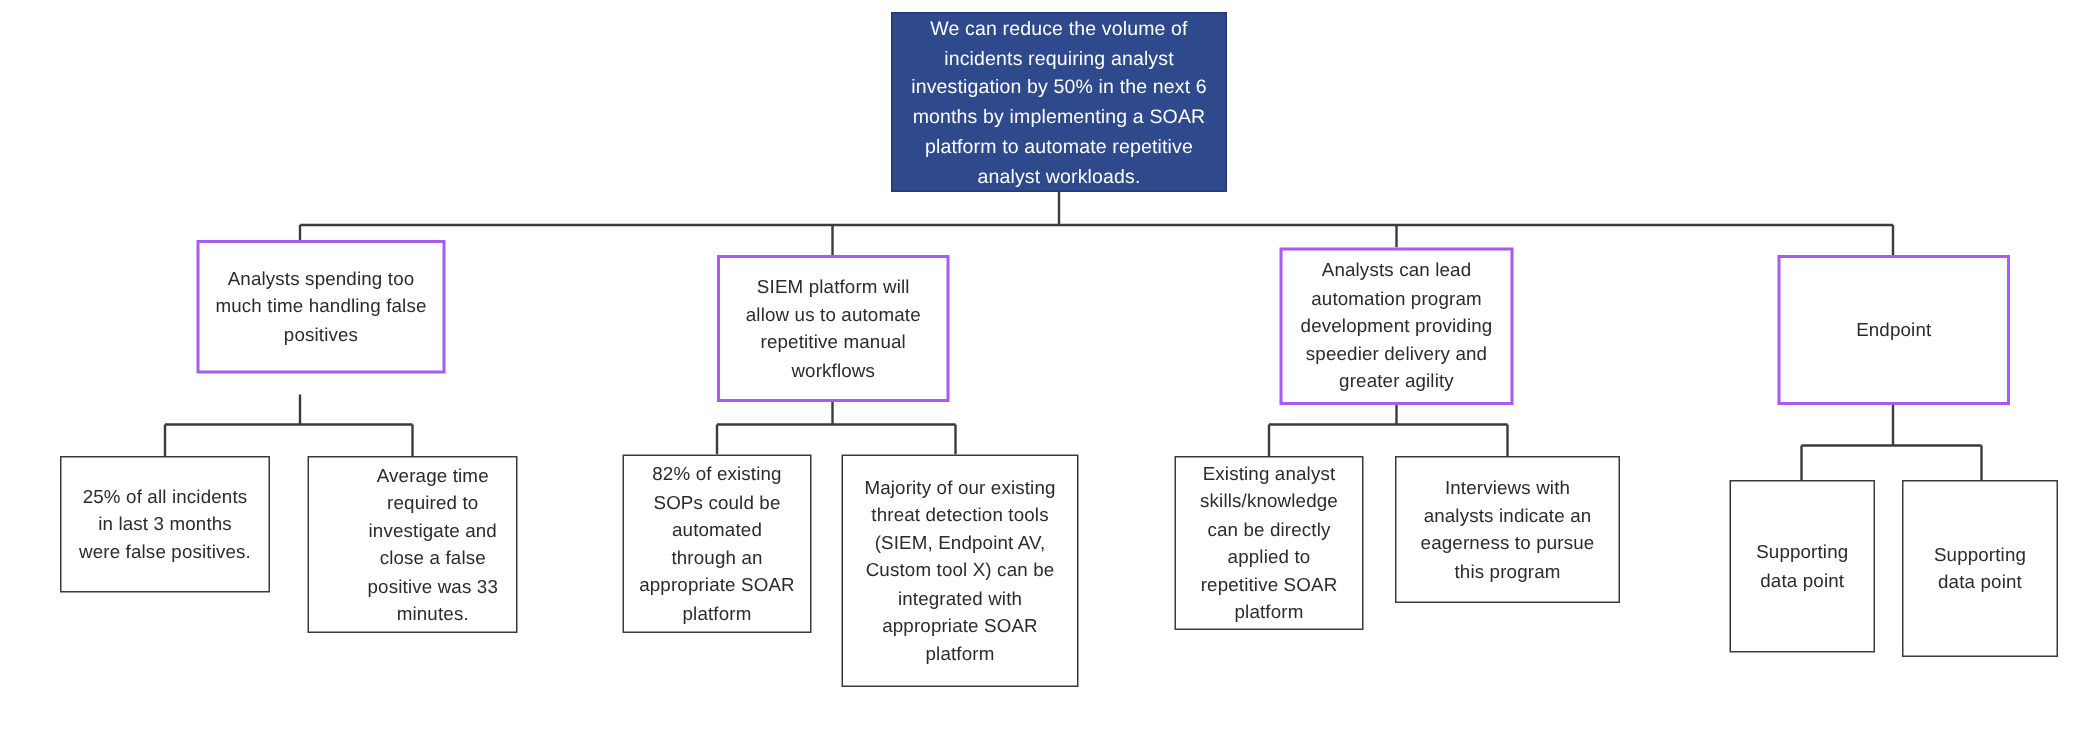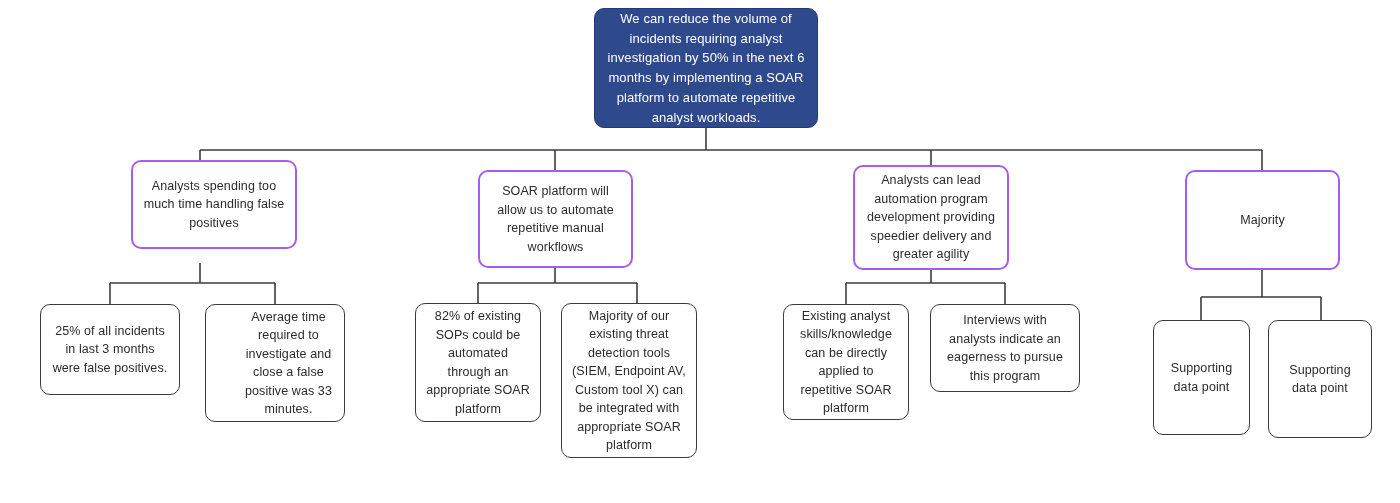--- a/index.html
+++ b/index.html
@@ -33,21 +33,20 @@
     display: flex;
     align-items: center;
     justify-content: center;
     text-align: center;
     background: #ffffff;
     color: #2b2b2b;
     font-size: 12.5px;
     line-height: 1.48;
     padding: 6px 9px;
     letter-spacing: 0.1px;
-    border-radius: 10px;
   }
   .node .txt {
     display: block;
     width: 100%;
     white-space: pre-line;
   }
   .node-root {
     background: #2e4a8c;
     border: 1.5px solid #233b73;
     color: #ffffff;
@@ -102,52 +101,52 @@
 
   <div class="node node-root" style="left:594px; top:8px; width:224px; height:120px;">
     <span class="txt">We can reduce the volume of incidents requiring analyst investigation by 50% in the next 6 months by implementing a SOAR platform to automate repetitive analyst workloads.</span>
   </div>
 
   <div class="node node-hyp" style="left:131px; top:160px; width:166px; height:89px;text-align:center;">
     <span class="txt">Analysts spending too much time handling false positives</span>
   </div>
 
   <div class="node node-hyp" style="left:478px; top:170px; width:155px; height:98px;">
-    <span class="txt">SOAR platform will allow us to automate repetitive manual workflows</span>
+    <span class="txt">SIEM platform will allow us to automate repetitive manual workflows</span>
   </div>
 
   <div class="node node-hyp" style="left:853px; top:165px; width:156px; height:105px;">
     <span class="txt">Analysts can lead automation program development providing speedier delivery and greater agility</span>
   </div>
 
   <div class="node node-hyp" style="left:1185px; top:170px; width:155px; height:100px;">
-    <span class="txt">Majority</span>
+    <span class="txt">Endpoint</span>
   </div>
 
   <div class="node node-leaf" style="left:40px; top:304px; width:140px; height:91px;align-items:center;">
     <span class="txt">25% of all incidents in last 3 months were false positives.</span>
   </div>
 
   <div class="node node-leaf" style="left:205px; top:304px; width:140px; height:118px;padding-left:36px;">
     <span class="txt">Average time required to investigate and close a false positive was 33 minutes.</span>
   </div>
 
   <div class="node node-leaf" style="left:415px; top:303px; width:126px; height:119px;">
     <span class="txt">82% of existing SOPs could be automated through an appropriate SOAR platform</span>
   </div>
 
-  <div class="node node-leaf" style="left:561px; top:303px; width:136px; height:155px;">
+  <div class="node node-leaf" style="left:561px; top:303px; width:158px; height:155px;">
     <span class="txt">Majority of our existing threat detection tools (SIEM, Endpoint AV, Custom tool X) can be integrated with appropriate SOAR platform</span>
   </div>
 
   <div class="node node-leaf" style="left:783px; top:304px; width:126px; height:116px;">
     <span class="txt">Existing analyst skills/knowledge can be directly applied to repetitive SOAR platform</span>
   </div>
 
-  <div class="node node-leaf" style="left:930px; top:304px; width:150px; height:88px;justify-content:flex-end;">
+  <div class="node node-leaf" style="left:930px; top:304px; width:150px; height:98px;justify-content:flex-end;">
     <span class="txt">Interviews with analysts indicate an eagerness to pursue this program</span>
   </div>
 
   <div class="node node-leaf" style="left:1153px; top:320px; width:97px; height:115px;">
     <span class="txt">Supporting data point</span>
   </div>
 
   <div class="node node-leaf" style="left:1268px; top:320px; width:104px; height:118px;">
     <span class="txt">Supporting data point</span>
   </div>

